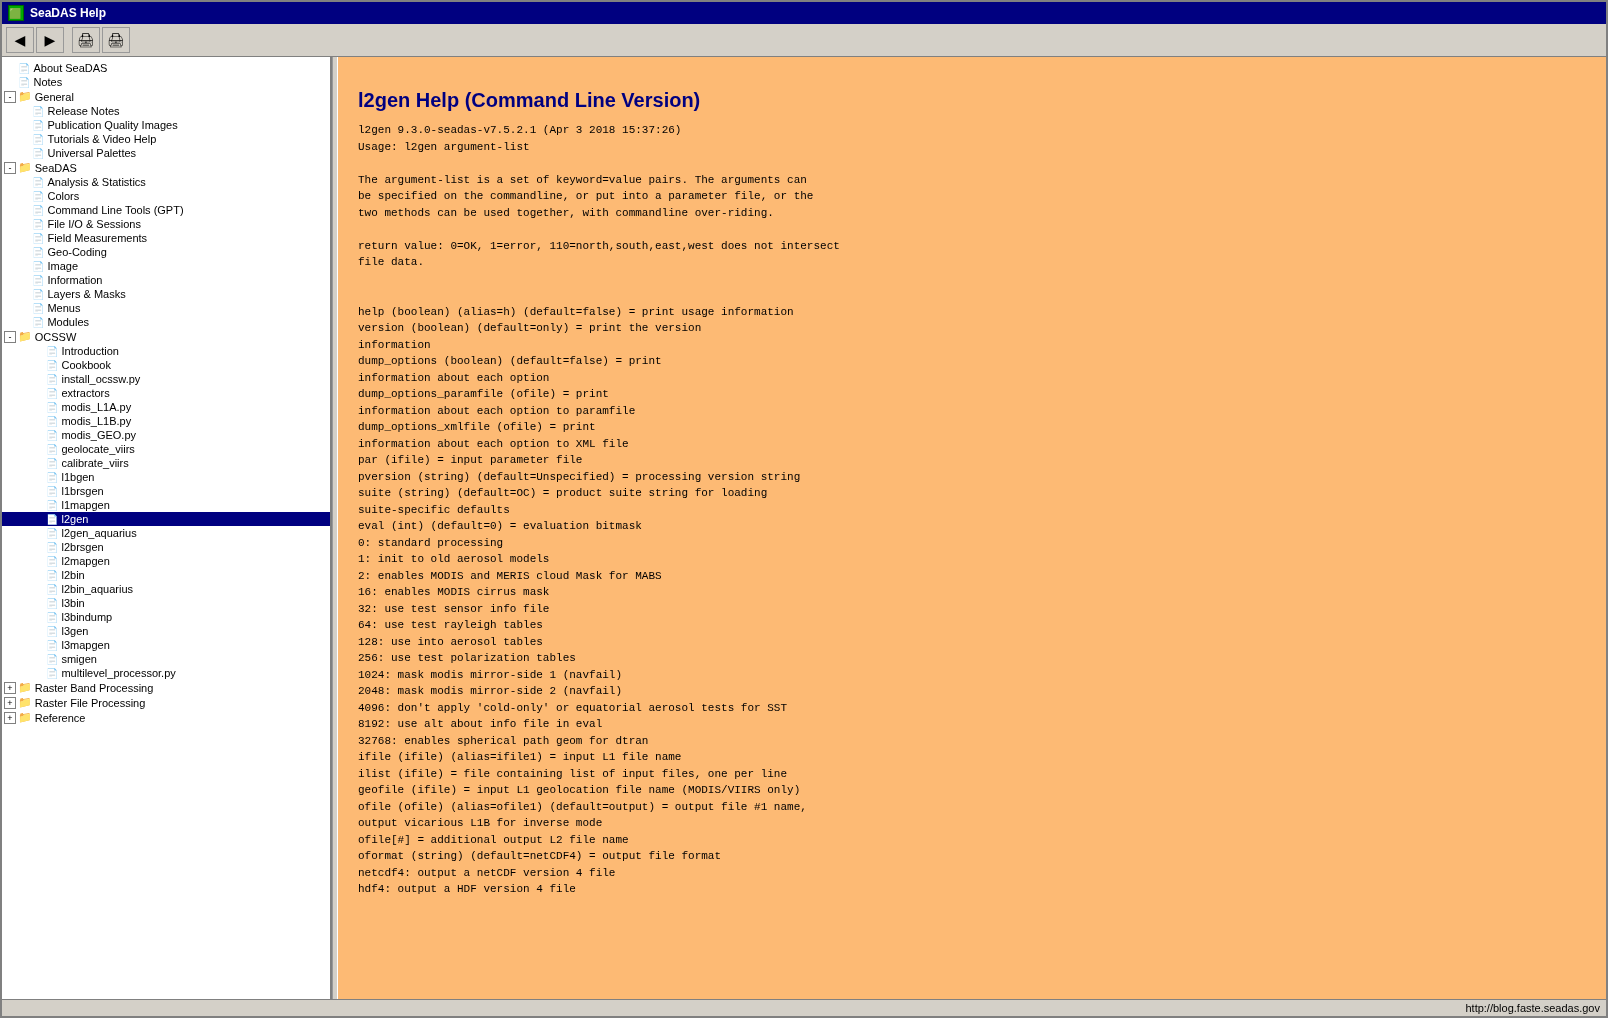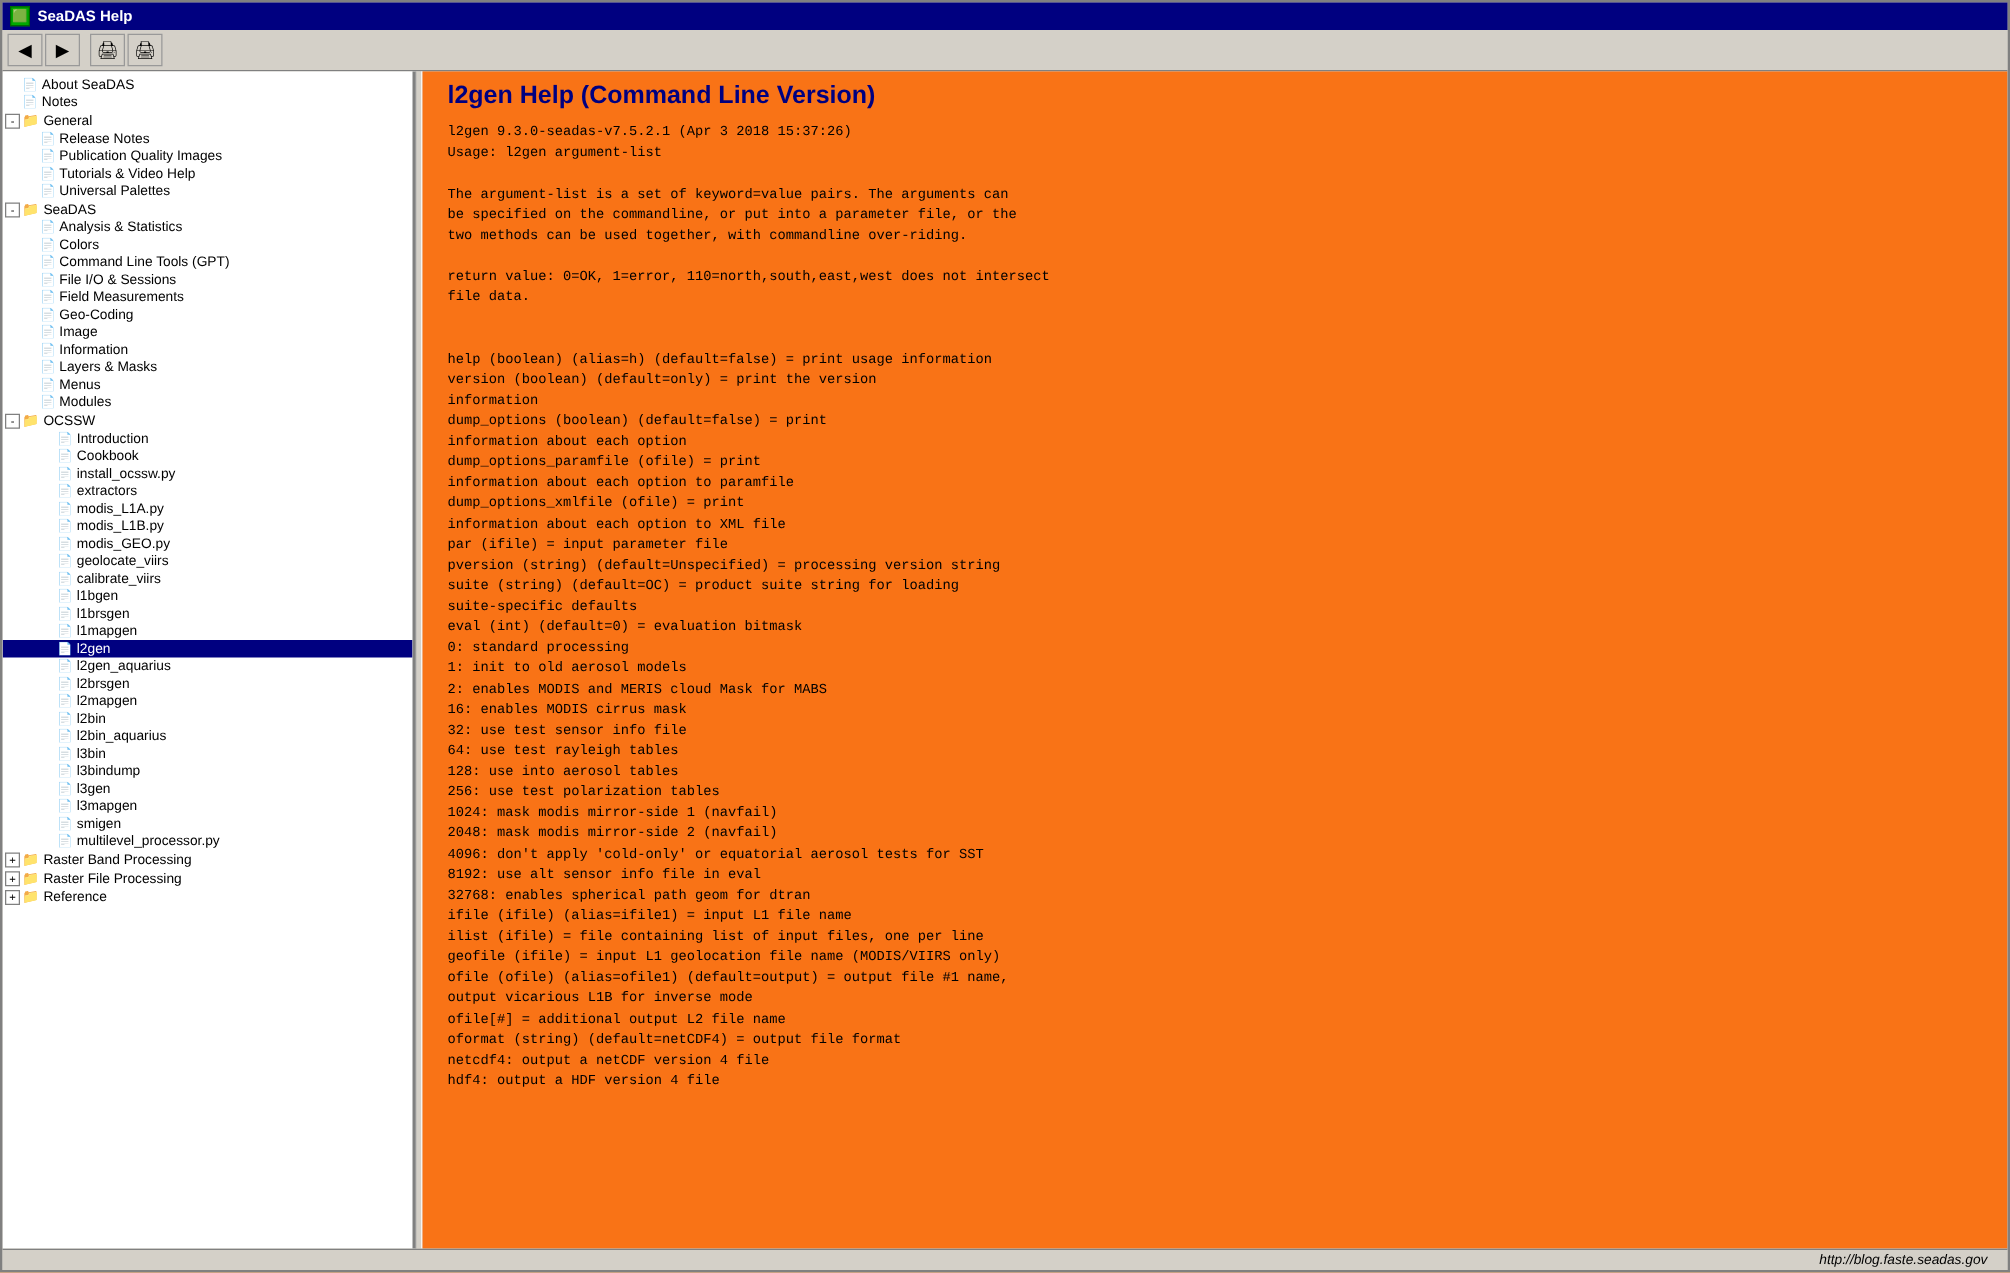--- a/index.html
+++ b/index.html
@@ -24,27 +24,27 @@
     .tree-indent-0 { padding-left: 2px; }
     .tree-indent-1 { padding-left: 16px; }
     .tree-indent-2 { padding-left: 30px; }
     
     .expand-icon { width: 12px; height: 12px; border: 1px solid #808080; background: white; display: inline-flex; align-items: center; justify-content: center; font-size: 9px; color: black; margin-right: 2px; flex-shrink: 0; }
     .expand-placeholder { width: 14px; display: inline-block; flex-shrink: 0; }
     
     .folder-icon { font-size: 11px; margin-right: 3px; color: #ffcc00; flex-shrink: 0; }
     .page-icon { font-size: 10px; margin-right: 3px; flex-shrink: 0; }
     
-    .content-area { flex: 1; background: #f97316; overflow-y: auto; padding: 8px 20px; }
+    .content-area { flex: 1; background: #fdba74; overflow-y: auto; padding: 32px 20px; }
     
     .content-title { font-size: 20px; font-weight: bold; color: #000080; margin-bottom: 10px; }
     
     .content-body { font-family: 'Courier New', monospace; font-size: 11px; line-height: 1.5; color: #000; }
     
-    .status-bar { background: #d4d0c8; border-top: 1px solid #808080; padding: 2px 16px; font-size: 11px; display: flex; justify-content: flex-end; font-style: italic; }
+    .status-bar { background: #d4d0c8; border-top: 1px solid #808080; padding: 2px 6px; font-size: 11px; display: flex; justify-content: flex-end; }
     
     .splitter { width: 6px; background: #d4d0c8; border-left: 1px solid #999; border-right: 1px solid #fff; cursor: col-resize; }
   </style>
 </head>
 <body>
 
 <div class="window">
 
   <div class="title-bar">
     <span class="title-icon">🟩</span>
@@ -336,21 +336,21 @@
             <div style="font-family: &quot;Courier New&quot;, monospace; font-size: 11px; line-height: 1.5; min-height: 1.2em;">           1: init to old aerosol models</div>
             <div style="font-family: &quot;Courier New&quot;, monospace; font-size: 11px; line-height: 1.5; min-height: 1.2em;">           2: enables MODIS and MERIS cloud Mask for MABS</div>
             <div style="font-family: &quot;Courier New&quot;, monospace; font-size: 11px; line-height: 1.5; min-height: 1.2em;">           16: enables MODIS cirrus mask</div>
             <div style="font-family: &quot;Courier New&quot;, monospace; font-size: 11px; line-height: 1.5; min-height: 1.2em;">           32: use test sensor info file</div>
             <div style="font-family: &quot;Courier New&quot;, monospace; font-size: 11px; line-height: 1.5; min-height: 1.2em;">           64: use test rayleigh tables</div>
             <div style="font-family: &quot;Courier New&quot;, monospace; font-size: 11px; line-height: 1.5; min-height: 1.2em;">           128: use into aerosol tables</div>
             <div style="font-family: &quot;Courier New&quot;, monospace; font-size: 11px; line-height: 1.5; min-height: 1.2em;">           256: use test polarization tables</div>
             <div style="font-family: &quot;Courier New&quot;, monospace; font-size: 11px; line-height: 1.5; min-height: 1.2em;">           1024: mask modis mirror-side 1 (navfail)</div>
             <div style="font-family: &quot;Courier New&quot;, monospace; font-size: 11px; line-height: 1.5; min-height: 1.2em;">           2048: mask modis mirror-side 2 (navfail)</div>
             <div style="font-family: &quot;Courier New&quot;, monospace; font-size: 11px; line-height: 1.5; min-height: 1.2em;">           4096: don't apply 'cold-only' or equatorial aerosol tests for SST</div>
-            <div style="font-family: &quot;Courier New&quot;, monospace; font-size: 11px; line-height: 1.5; min-height: 1.2em;">           8192: use alt sensor info file in eval</div>
+            <div style="font-family: &quot;Courier New&quot;, monospace; font-size: 11px; line-height: 1.5; min-height: 1.2em;">           8192: use alt about info file in eval</div>
             <div style="font-family: &quot;Courier New&quot;, monospace; font-size: 11px; line-height: 1.5; min-height: 1.2em;">           32768: enables spherical path geom for dtran</div>
             <div style="font-family: &quot;Courier New&quot;, monospace; font-size: 11px; line-height: 1.5; min-height: 1.2em;">   ifile (ifile) (alias=ifile1) = input L1 file name</div>
             <div style="font-family: &quot;Courier New&quot;, monospace; font-size: 11px; line-height: 1.5; min-height: 1.2em;">   ilist (ifile) = file containing list of input files, one per line</div>
             <div style="font-family: &quot;Courier New&quot;, monospace; font-size: 11px; line-height: 1.5; min-height: 1.2em;">   geofile (ifile) = input L1 geolocation file name (MODIS/VIIRS only)</div>
             <div style="font-family: &quot;Courier New&quot;, monospace; font-size: 11px; line-height: 1.5; min-height: 1.2em;">   ofile (ofile) (alias=ofile1) (default=output) = output file #1 name,</div>
             <div style="font-family: &quot;Courier New&quot;, monospace; font-size: 11px; line-height: 1.5; min-height: 1.2em;">           output vicarious L1B for inverse mode</div>
             <div style="font-family: &quot;Courier New&quot;, monospace; font-size: 11px; line-height: 1.5; min-height: 1.2em;">   ofile[#] = additional output L2 file name</div>
             <div style="font-family: &quot;Courier New&quot;, monospace; font-size: 11px; line-height: 1.5; min-height: 1.2em;">   oformat (string) (default=netCDF4) = output file format</div>
             <div style="font-family: &quot;Courier New&quot;, monospace; font-size: 11px; line-height: 1.5; min-height: 1.2em;">           netcdf4: output a netCDF version 4 file</div>
             <div style="font-family: &quot;Courier New&quot;, monospace; font-size: 11px; line-height: 1.5; min-height: 1.2em;">           hdf4:    output a HDF version 4 file</div>

